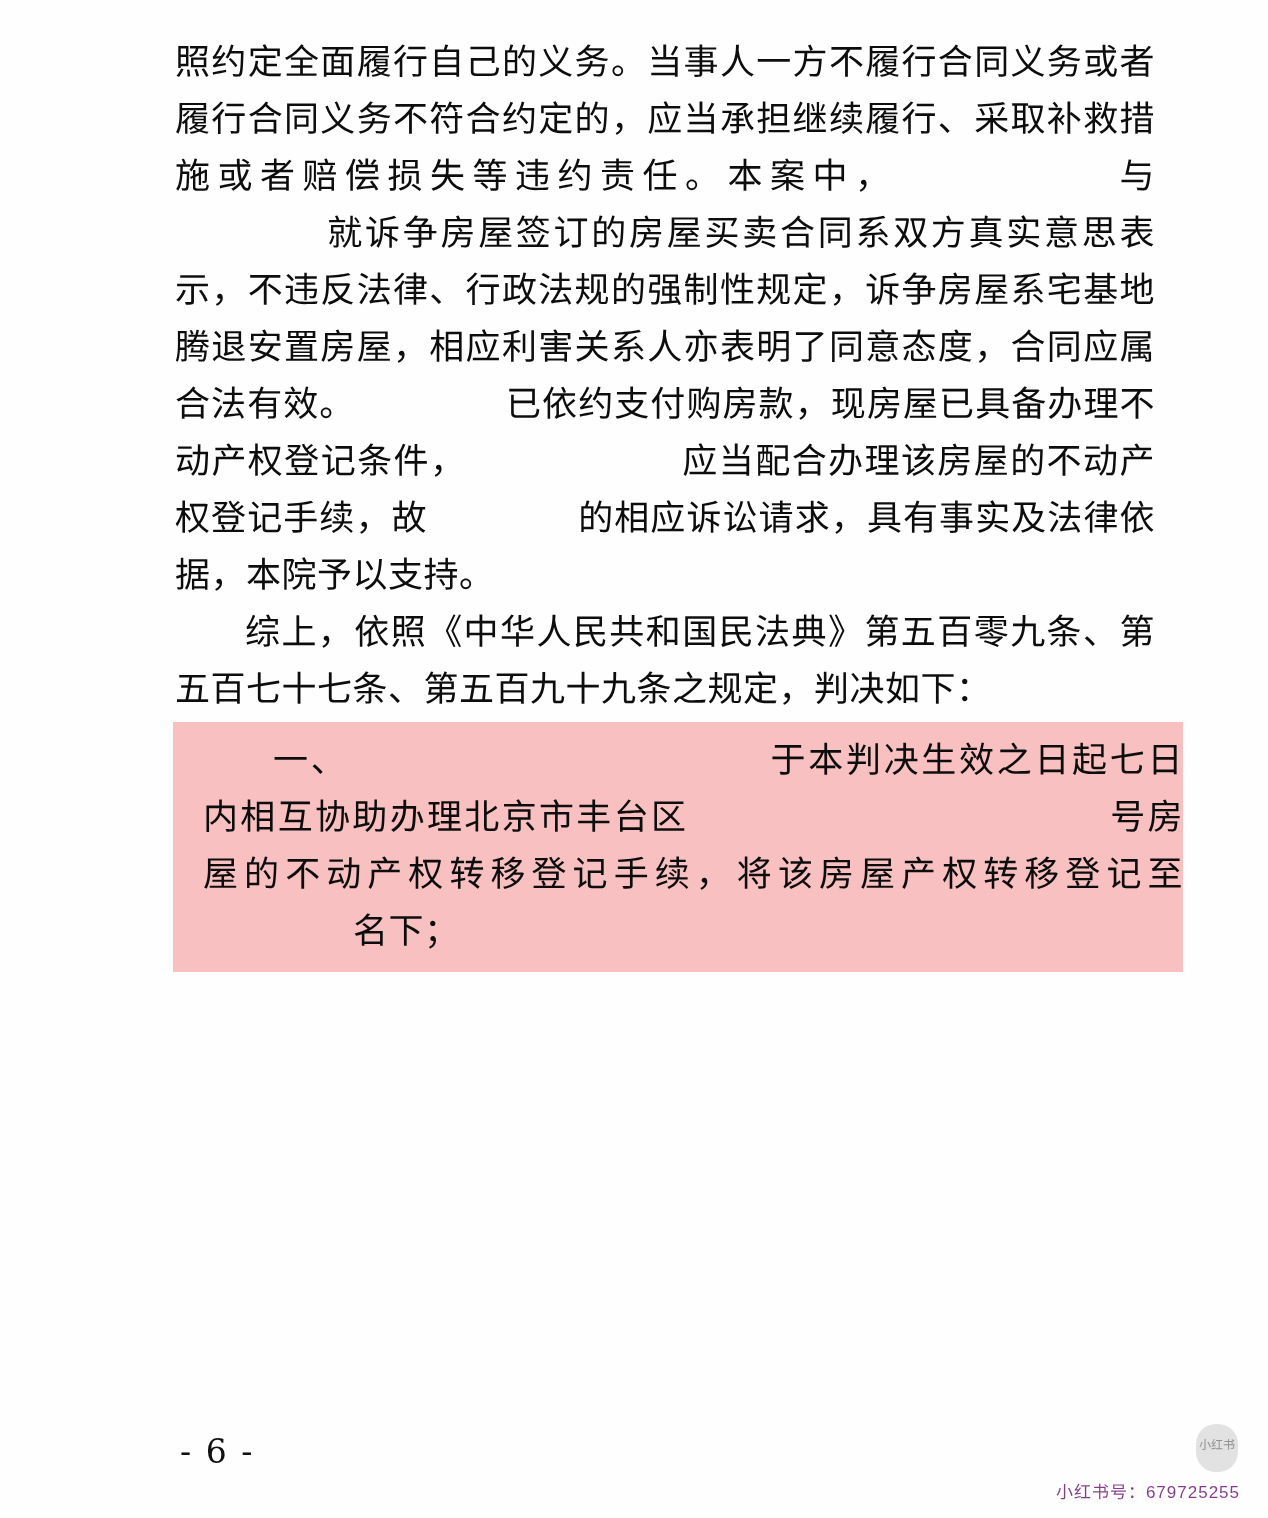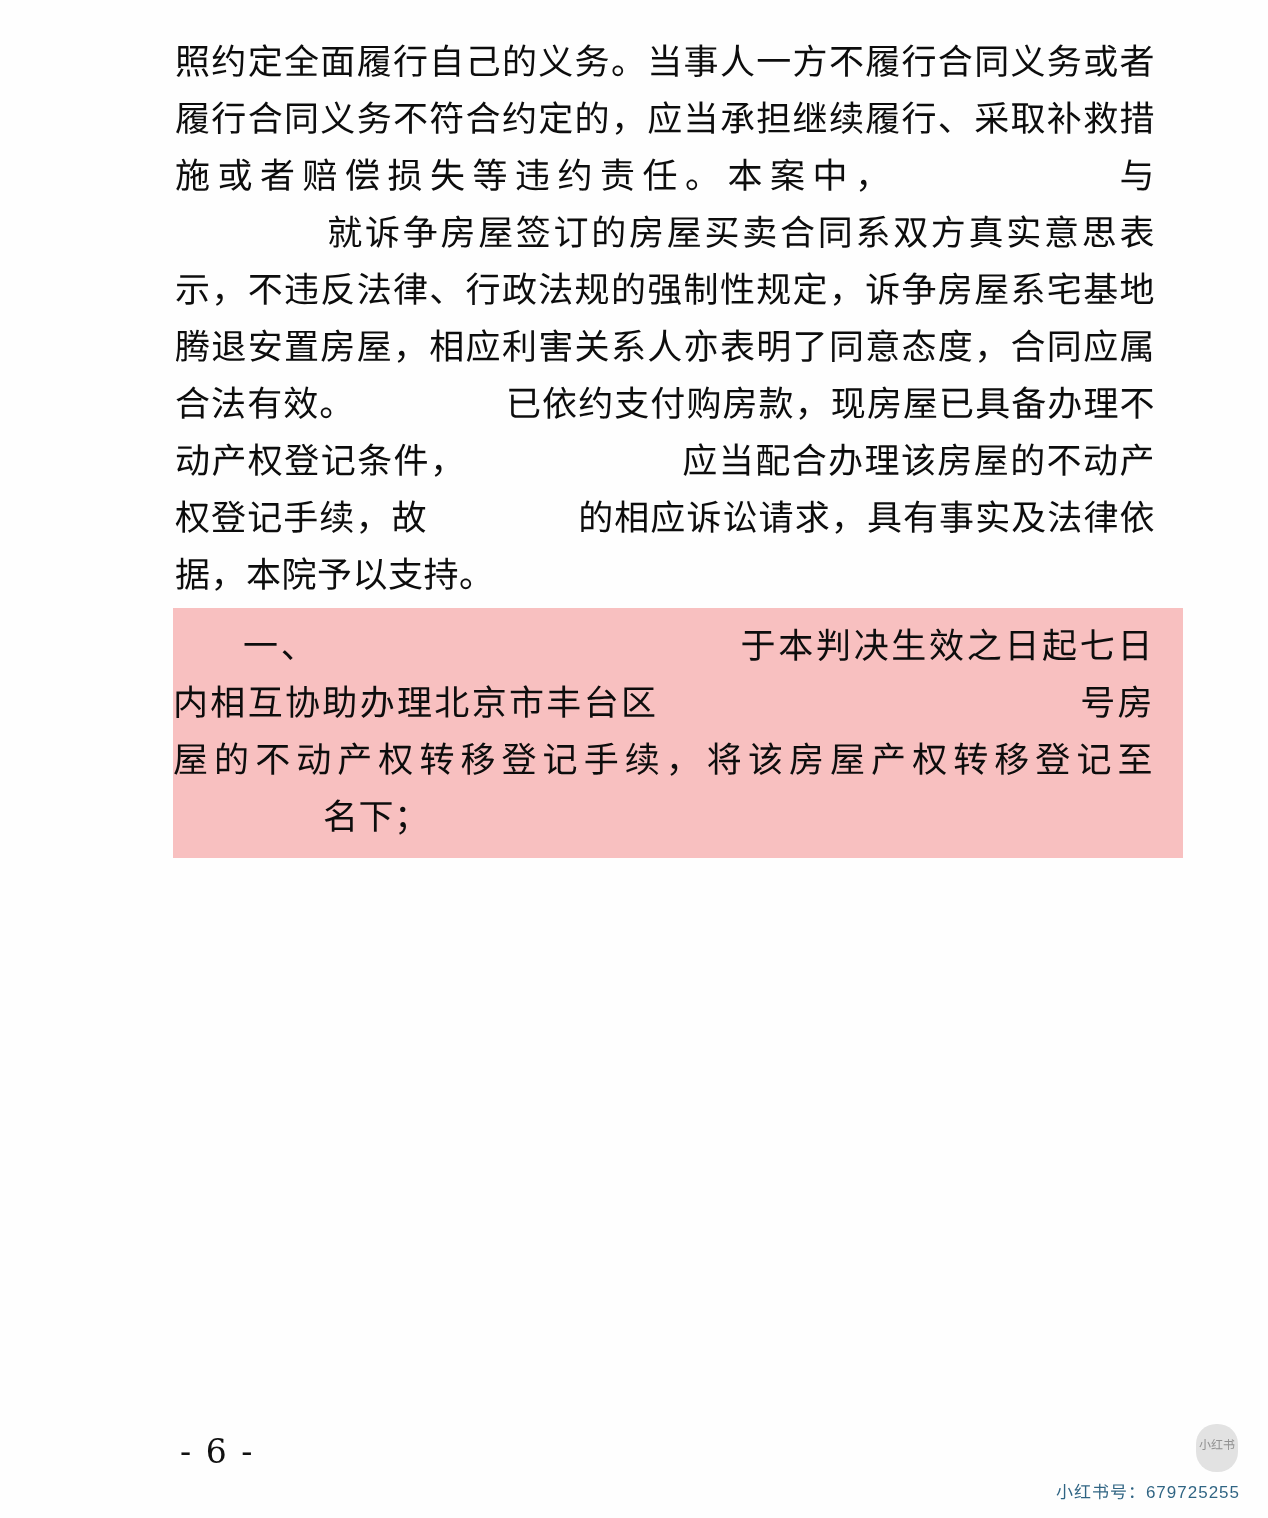--- a/index.html
+++ b/index.html
@@ -53,20 +53,21 @@
 
   .highlight-block {
     background: #f8c0c0;
     padding: 10px 0 12px 0;
     margin: 4px 0 0 0;
     width: 1010px;
     margin-left: -2px;
   }
   .highlight-block p.para {
     width: 980px;
+    padding-left: 30px;
   }
   .tail-block {
     margin-top: 6px;
   }
   .page-number {
     position: absolute;
     left: 180px;
     top: 1432px;
     font-size: 33px;
     letter-spacing: 2px;
@@ -86,35 +87,36 @@
     line-height: 42px;
     text-align: center;
     font-family: "Liberation Sans", sans-serif;
     opacity: 0.75;
   }
   .watermark-text {
     position: absolute;
     right: 28px;
     top: 1478px;
     font-size: 17px;
-    color: #0c4a6e;
+    color: #701a75;
     font-family: "Liberation Sans", sans-serif;
     letter-spacing: 1px;
     opacity: 0.85;
   }
 </style>
 </head>
 <body>
 
 <div id="page">
 
   <div class="doc-body">
 
     <p class="para" id="p1">照约定全面履行自己的义务。当事人一方不履行合同义务或者履行合同义务不符合约定的，应当承担继续履行、采取补救措施或者赔偿损失等违约责任。本案中，<span class="redacted r-lg">&nbsp;</span>与<span class="redacted r-md">&nbsp;</span>就诉争房屋签订的房屋买卖合同系双方真实意思表示，不违反法律、行政法规的强制性规定，诉争房屋系宅基地腾退安置房屋，相应利害关系人亦表明了同意态度，合同应属合法有效。<span class="redacted r-md">&nbsp;</span>已依约支付购房款，现房屋已具备办理不动产权登记条件，<span class="redacted r-lg">&nbsp;</span>应当配合办理该房屋的不动产权登记手续，故<span class="redacted r-md">&nbsp;</span>的相应诉讼请求，具有事实及法律依据，本院予以支持。</p>
 
+    <p class="para indent" id="p2">综上，依照《中华人民共和国民法典》第五百零九条、第五百七十七条、第五百九十九条之规定，判决如下：</p>
 
     <div class="highlight-block">
       <p class="para indent" id="item-1">一、<span class="redacted r-xxl">&nbsp;</span>于本判决生效之日起七日内相互协助办理北京市丰台区<span class="redacted r-xxl">&nbsp;</span>号房屋的不动产权转移登记手续，将该房屋产权转移登记至<span class="redacted r-md">&nbsp;</span>名下；</p>
     </div>
 
 
   </div>
 
   <div class="page-number">- 6 -</div>
 

